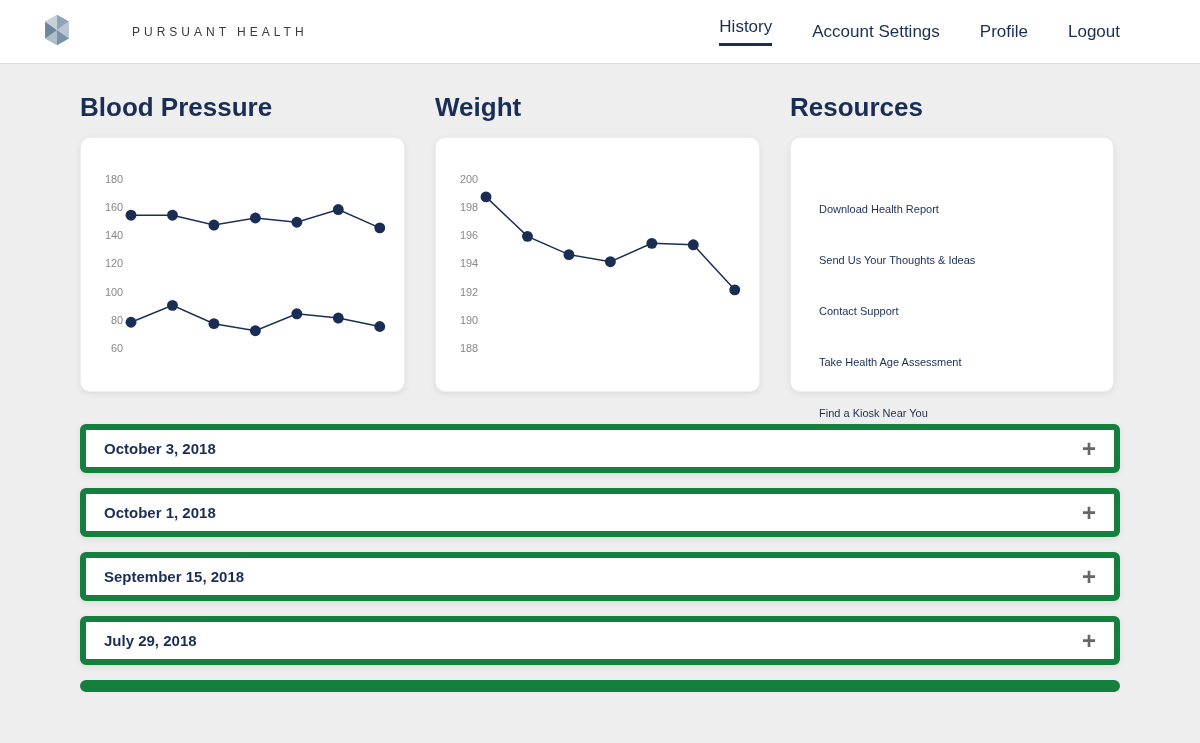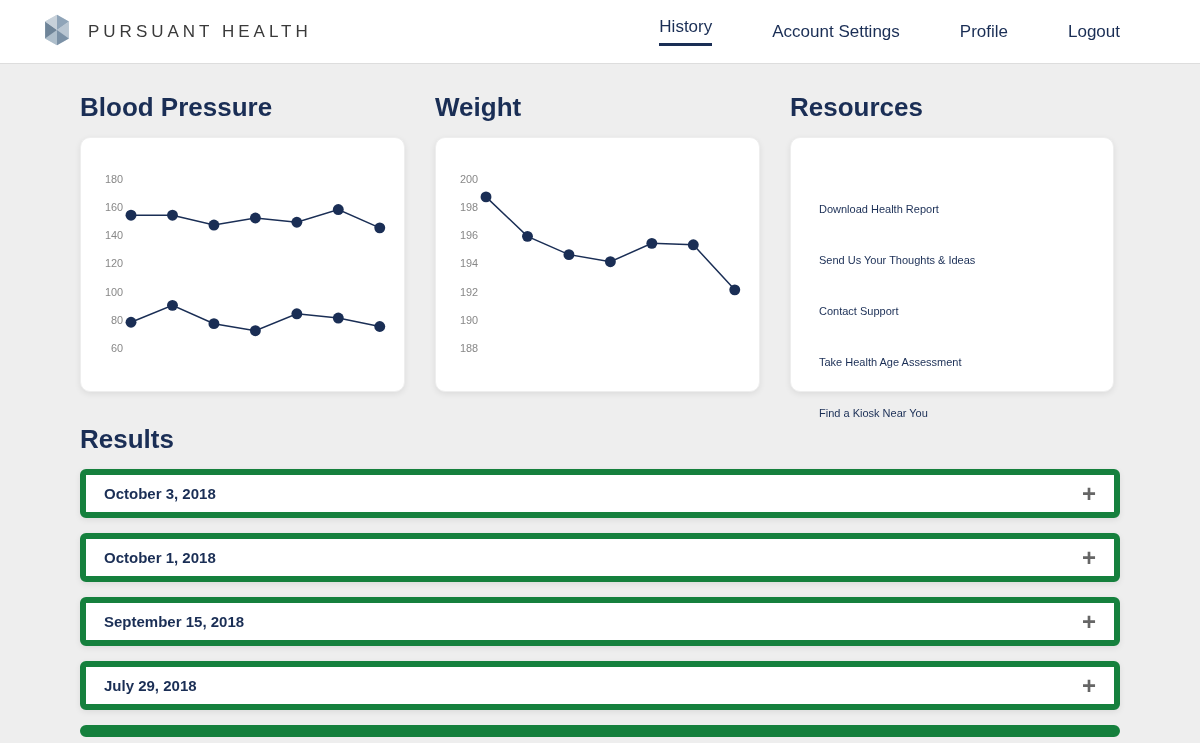--- a/index.html
+++ b/index.html
@@ -10,22 +10,22 @@
     --text-gray: #555;
     --card-bg: #fff;
     --card-radius: 10px;
   }
   header {
     display: flex; align-items: center; justify-content: space-between;
     background: #fff; padding: 0 40px; height: 64px;
     border-bottom: 1px solid #ddd;
   }
   .brand { display: flex; align-items: center; gap: 14px; }
-  .brand-name { letter-spacing: 4px; font-size: 17px; color: #3a3a3a; font-weight: 400; }
-  nav { display: flex; gap: 60px; align-items: center; padding-right: 40px; text-align: right;}
+  .brand-name { letter-spacing: 4px; font-size: 12px; color: #3a3a3a; font-weight: 400; margin-left: 44px; }
+  nav { display: flex; gap: 40px; align-items: center; padding-right: 40px; text-align: right;}
   nav a { text-decoration: none; color: #1a2e55; font-size: 17px; font-weight: 400; cursor: pointer; }
   nav a.active { border-bottom: 3px solid #1a2e55; padding-bottom: 6px; font-weight: 500; }
   main { padding: 28px 80px 0 80px; }
   .top-row { display: flex; gap: 30px; }
   .panel-group { flex: 0 0 auto; }
   h2 { color: var(--navy); font-size: 26px; font-weight: 700; margin-bottom: 14px; }
   .card { background: var(--card-bg); border-radius: var(--card-radius); box-shadow: 0 2px 6px rgba(0,0,0,0.08); }
   .chart-card { width: 325px; height: 255px; padding: 16px 14px; border:1px solid #eee; }
   .resources-card { width: 324px; height: 255px; padding: 26px 28px; border:1px solid #eee;}
   .resources-card a { display: block; color: var(--navy); font-size: 11px; font-weight: 400; margin-bottom: 22px; cursor: pointer; text-decoration: none; margin-top: 39px;}
@@ -128,21 +128,20 @@
         <a>Send Us Your Thoughts &amp; Ideas</a>
         <a>Contact Support</a>
         <a>Take Health Age Assessment</a>
         <a>Find a Kiosk Near You</a>
       </div>
     </div>
 
   </div>
 
   <section class="results">
-    <h2>Results</h2>
 
     <div class="result-row">
       <span class="date">October 3, 2018</span>
       <span class="plus">+</span>
     </div>
     <div class="result-row">
       <span class="date">October 1, 2018</span>
       <span class="plus">+</span>
     </div>
     <div class="result-row">

